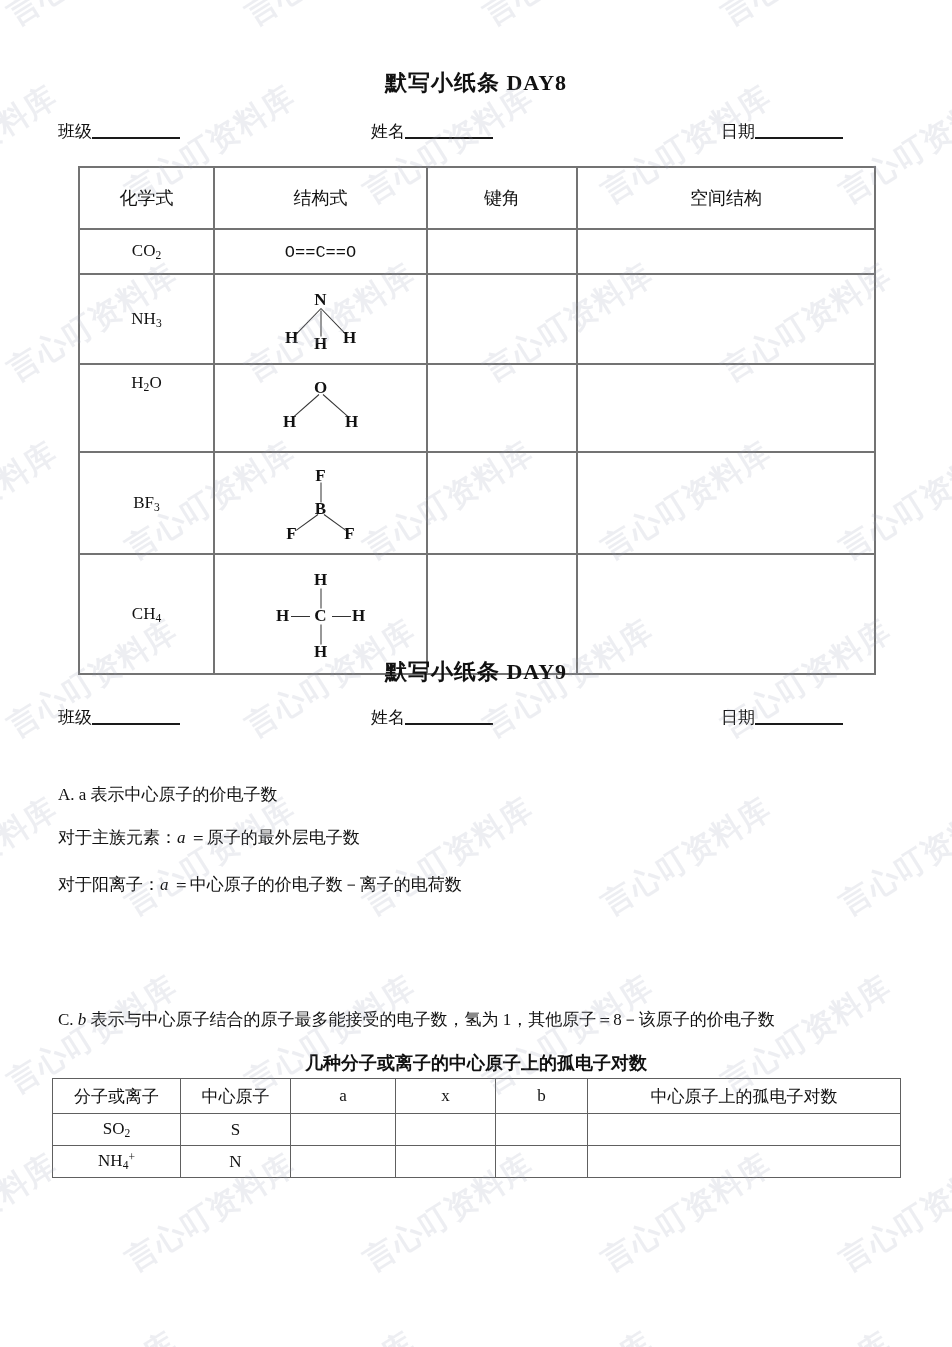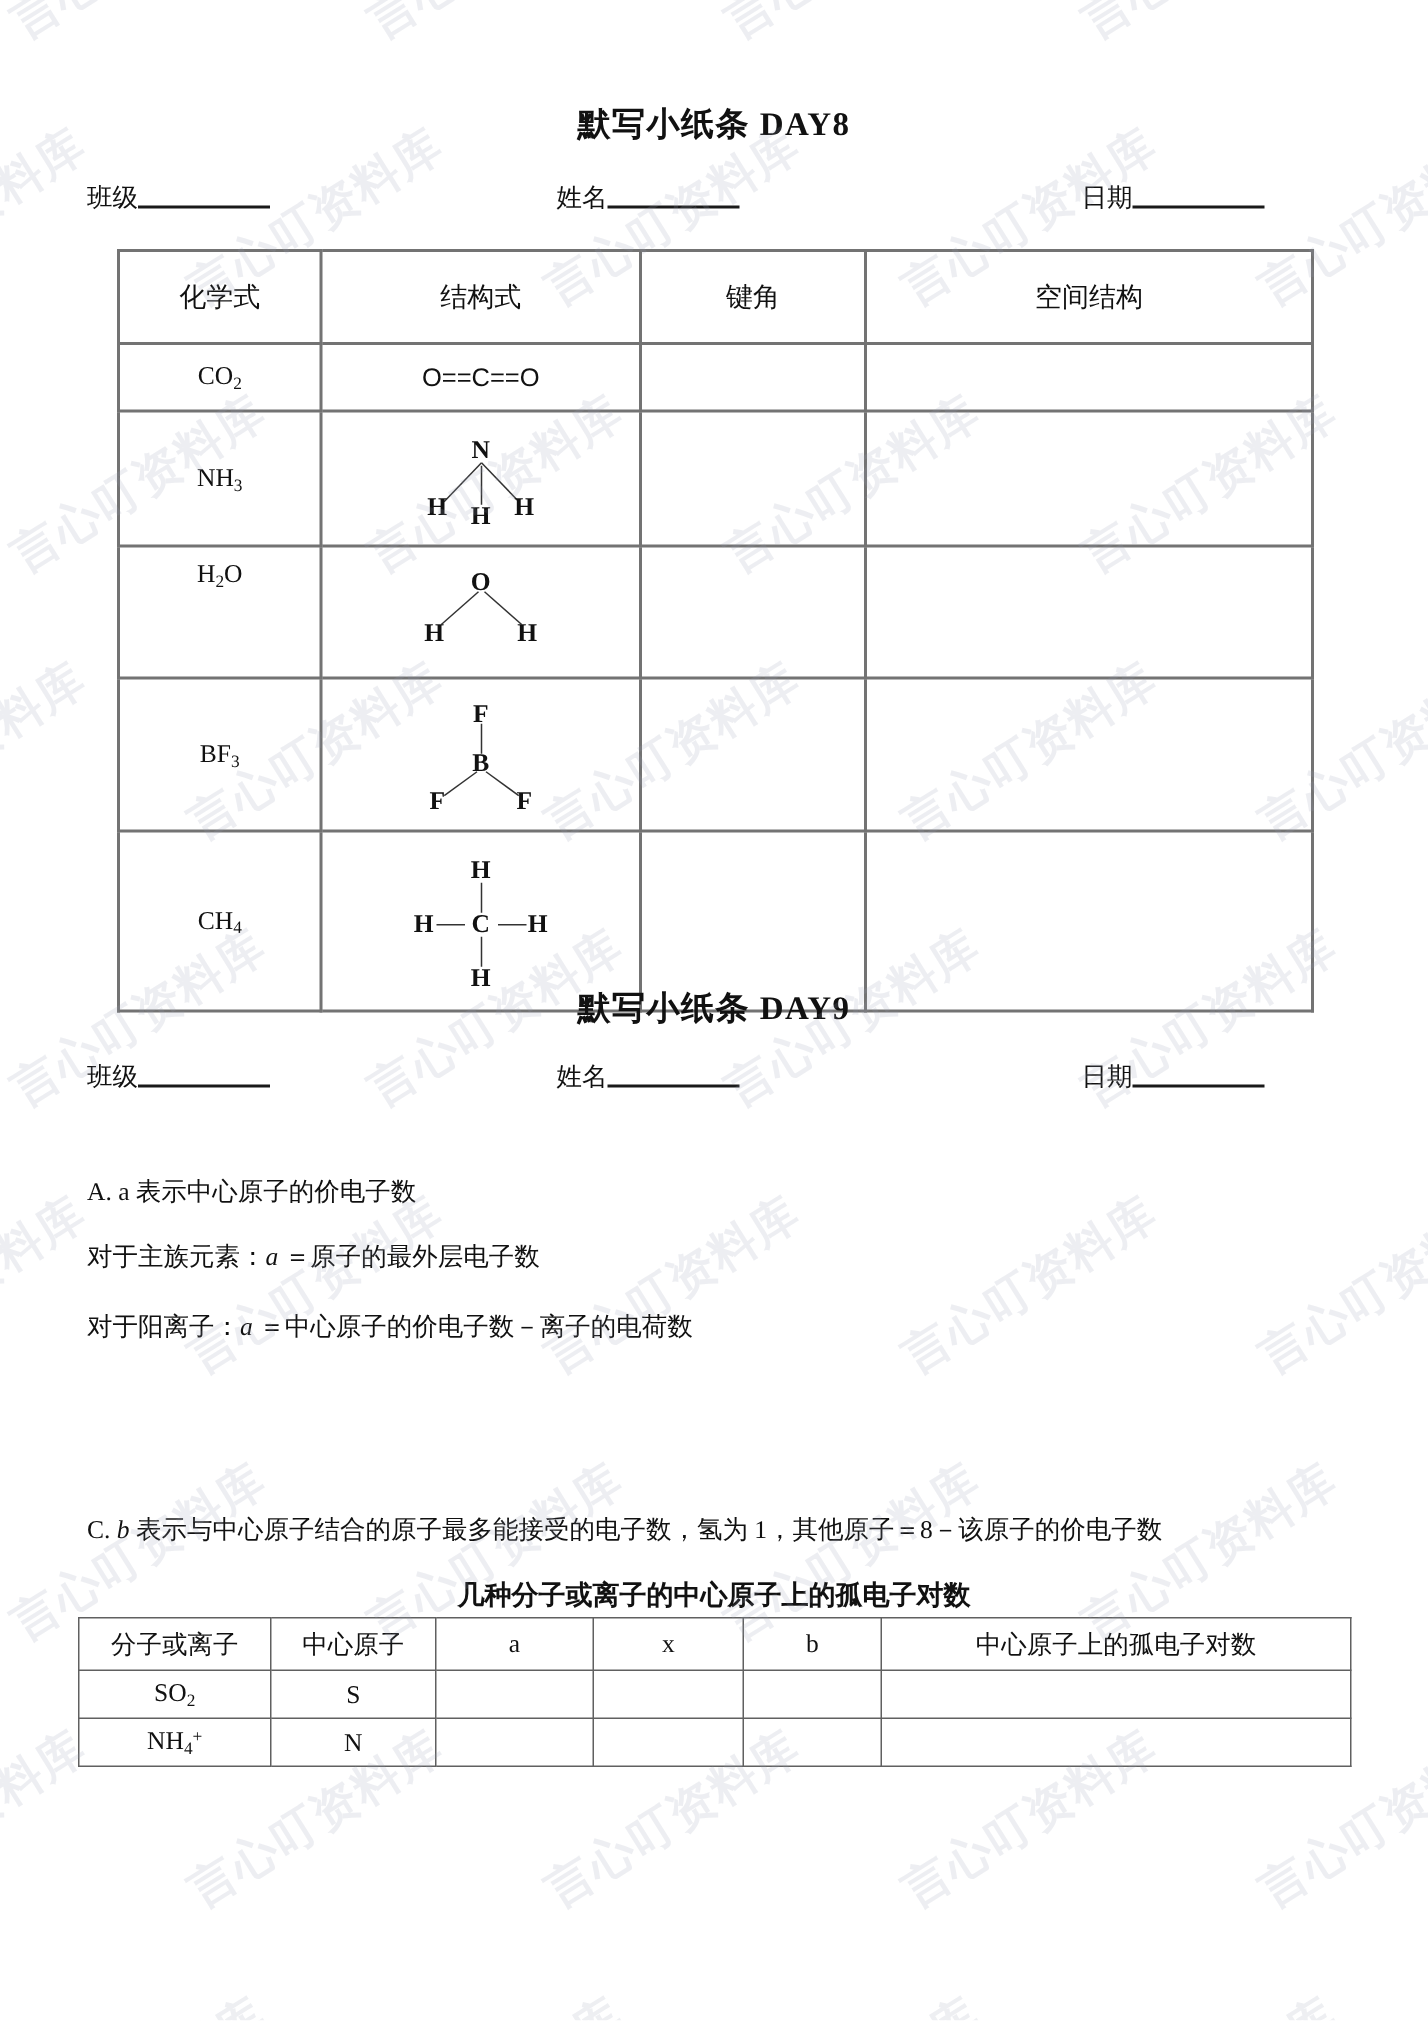--- a/index.html
+++ b/index.html
@@ -119,21 +119,21 @@
     transform: translate(-50%, -50%);
     background: transparent;
   }
   .mol .bond {
     position: absolute;
     background: #333;
     transform-origin: 0 50%;
     height: 1px;
   }
 
-  .co2-line { font-size: 17px; letter-spacing: 0px; font-family: Liberation Sans, sans-serif; }
+  .co2-line { font-size: 17px; letter-spacing: 0px; font-family: Liberation Mono, monospace; }
 
   
   .body-line {
     position: absolute;
     left: 58px;
     font-size: 17px;
     white-space: nowrap;
   }
   .ital { font-style: italic; font-family: "Liberation Serif","DejaVu Serif",serif; }
 

